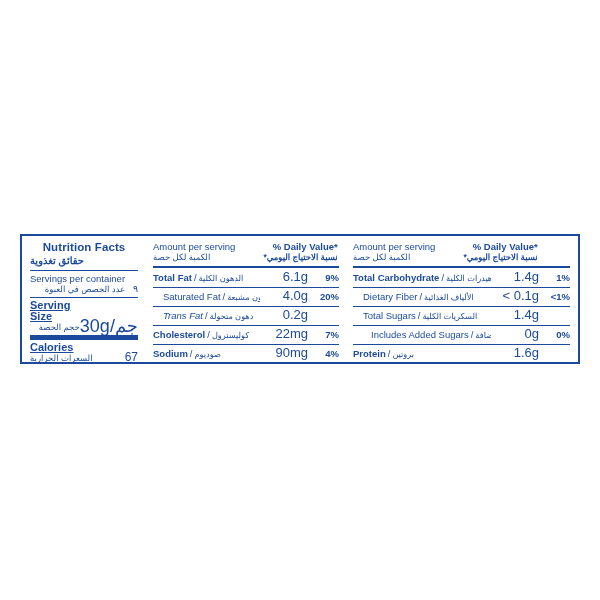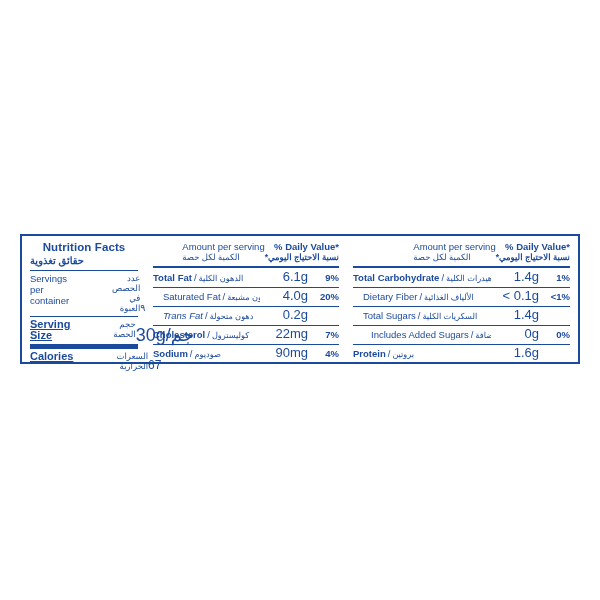--- a/index.html
+++ b/index.html
@@ -65,24 +65,25 @@
   .title-ar {
     font-size: 10px;
     font-weight: bold;
     text-align: left;
     line-height: 13px;
     direction: rtl;
   }
 
   .hdr-row {
     display: flex;
-    justify-content: flex-end;
+    justify-content: flex-start;
     align-items: flex-start;
     font-size: 9.5px;
     line-height: 11px;
+    gap: 28px;
   }
   .hdr-row .hdr-left { text-align: left; }
   .hdr-row .hdr-right { text-align: right; font-weight: bold; }
   .hdr-ar {
     font-size: 8.5px;
     direction: rtl;
     line-height: 11px;
   }
 
   .rule {
@@ -118,21 +119,21 @@
     direction: rtl;
     line-height: 10px;
   }
   .l-val {
     font-size: 9.5px;
     line-height: 11px;
     white-space: nowrap;
   }
   .l-val.big { font-size: 18px; font-weight: normal; }
   .l-val.cal { font-size: 12px; }
-  .l-stack { display: flex; flex-direction: row; gap: 43px; }
+  .l-stack { display: flex; flex-direction: column; }
 
   
   .n-row {
     display: flex;
     align-items: baseline;
     justify-content: space-between;
     line-height: 12px;
     padding: 1px 0 0 0;
   }
   .n-name {

